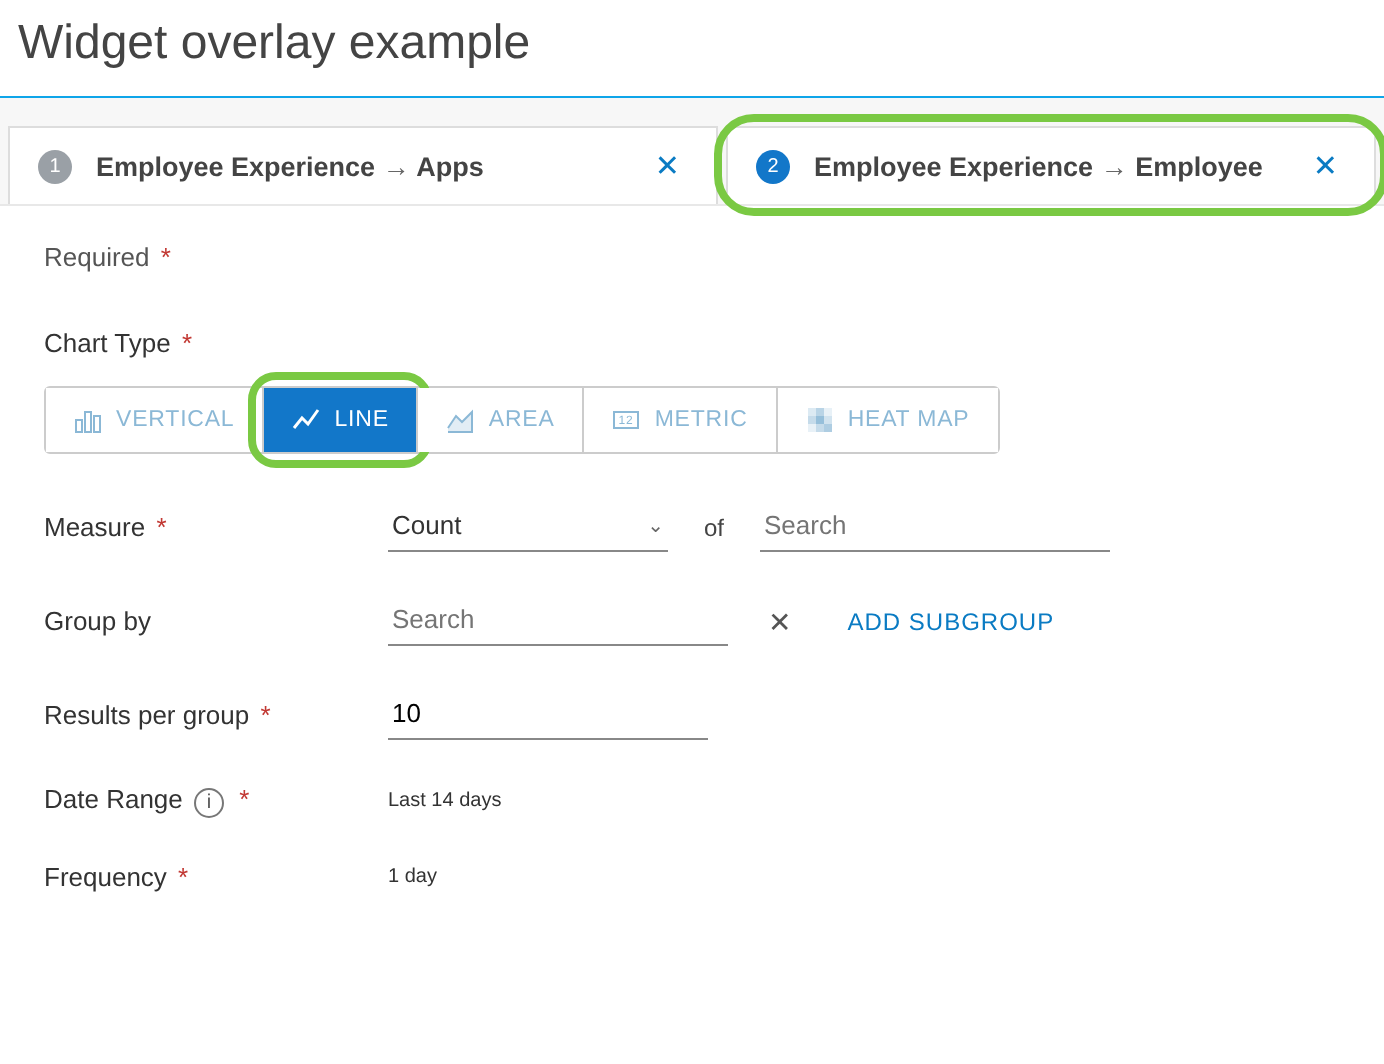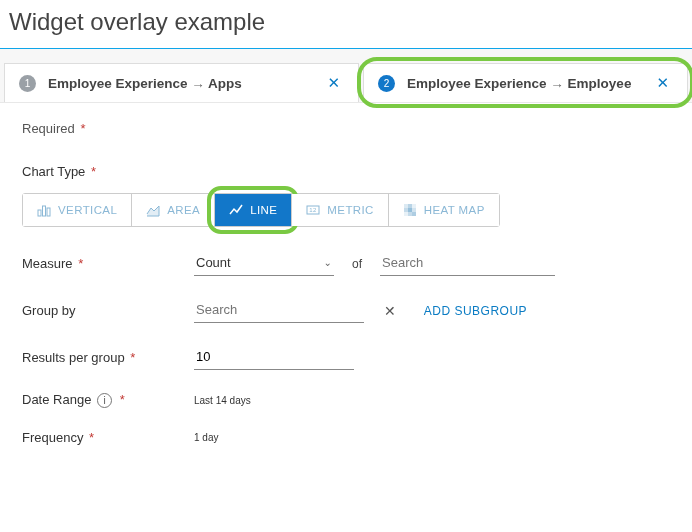--- a/index.html
+++ b/index.html
@@ -209,36 +209,36 @@
     <div class="chart-btn">
       <span class="ic">
           <svg viewBox="0 0 14 14">
             <rect x="1" y="7" width="3" height="6"></rect>
             <rect x="5.5" y="3" width="3" height="10"></rect>
             <rect x="10" y="5" width="3" height="8"></rect>
           </svg>
         </span>
       <span>VERTICAL</span>
     </div>
-    <div class="chart-btn">
-      <span class="ic">
-          <svg viewBox="0 0 14 14">
-            <polyline points="1,11 5,5 8,8 13,3 13,13 1,13" fill="currentColor" fill-opacity="0.25" stroke-width="1"></polyline>
-          </svg>
-        </span>
-      <span>AREA</span>
-    </div>
     <div class="chart-btn active">
       <span class="ic">
           <svg viewBox="0 0 14 14">
             <polyline points="1,11 5,6 8,9 13,2" stroke-width="1.5"></polyline>
           </svg>
         </span>
       <span>LINE</span>
       <div class="line-highlight"></div>
+    </div>
+    <div class="chart-btn">
+      <span class="ic">
+          <svg viewBox="0 0 14 14">
+            <polyline points="1,11 5,5 8,8 13,3 13,13 1,13" fill="currentColor" fill-opacity="0.25" stroke-width="1"></polyline>
+          </svg>
+        </span>
+      <span>AREA</span>
     </div>
     <div class="chart-btn">
       <span class="ic">
           <svg viewBox="0 0 14 14">
             <rect x="1" y="3" width="12" height="8"></rect>
             <text x="7" y="9" font-size="6" text-anchor="middle" fill="currentColor" stroke="none">12</text>
           </svg>
         </span>
       <span>METRIC</span>
     </div>

